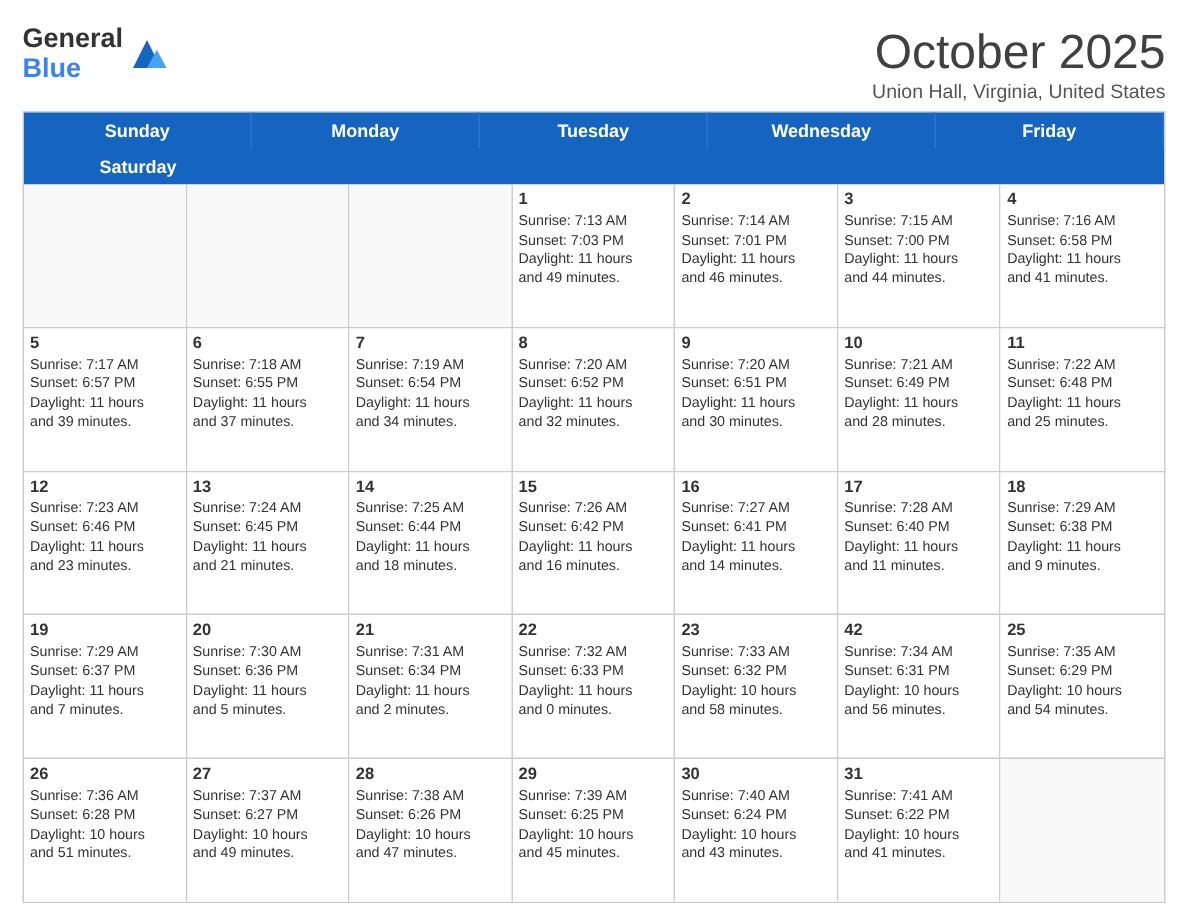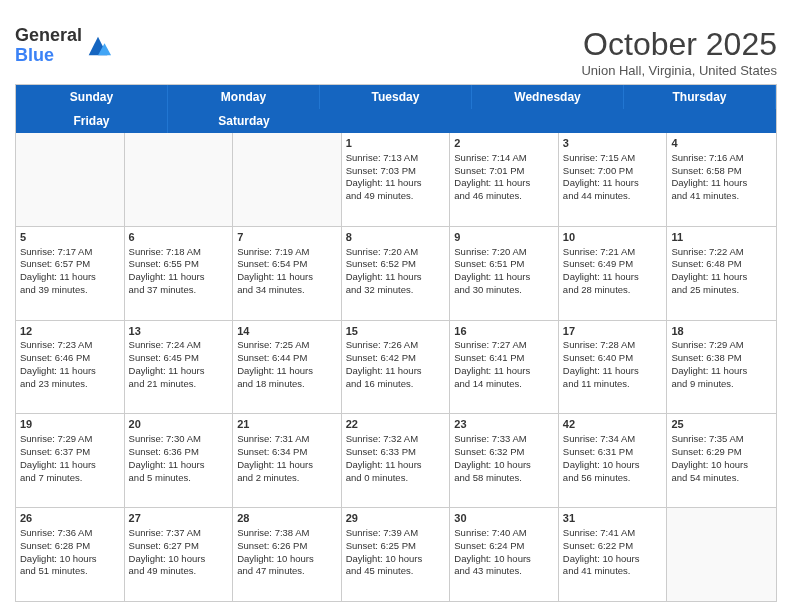--- a/index.html
+++ b/index.html
@@ -6,21 +6,21 @@
     body {
       font-family: Arial, sans-serif;
       background: #fff;
       width: 792px;
       height: 612px;
       overflow: hidden;
     }
     .page {
       width: 792px;
       height: 612px;
-      padding: 26px 15px 10px 15px;
+      padding: 16px 15px 10px 15px;
       display: flex;
       flex-direction: column;
       justify-content: center;
     }
     .header {
       display: flex;
       justify-content: space-between;
       align-items: flex-start;
       margin-bottom: 6px;
     }
@@ -140,21 +140,20 @@
       <div class="location">Union Hall, Virginia, United States</div>
     </div>
   </div>
 
   <div class="calendar">
     <div class="cal-header">
     <div class="cal-header-cell">Sunday</div>
         <div class="cal-header-cell">Monday</div>
         <div class="cal-header-cell">Tuesday</div>
         <div class="cal-header-cell">Wednesday</div>
-        <div class="cal-header-cell">Thursday</div>
         <div class="cal-header-cell">Friday</div>
         <div class="cal-header-cell">Saturday</div>
       </div>
     <div class="cal-body">
     <div class="cal-row">
           <div class="cal-cell empty"></div>
           <div class="cal-cell empty"></div>
           <div class="cal-cell empty"></div>
           <div class="cal-cell">
             <div class="day-number">1</div>

